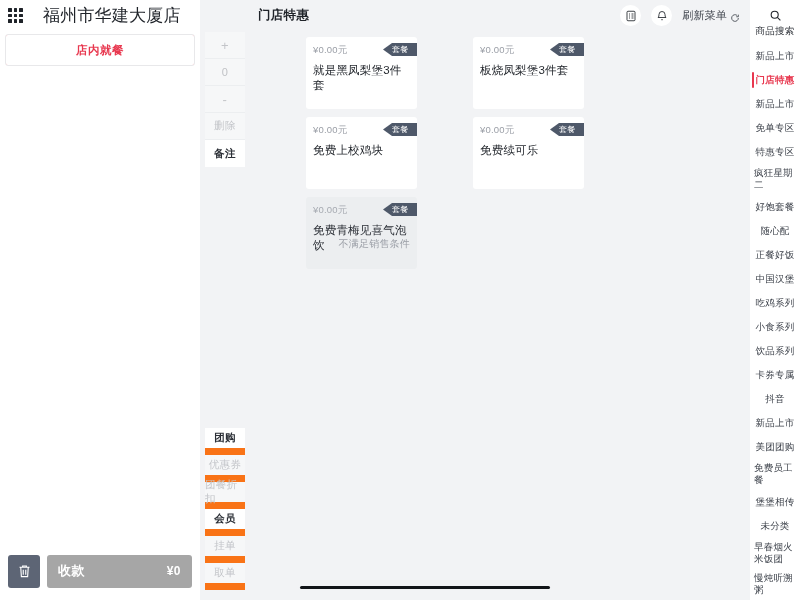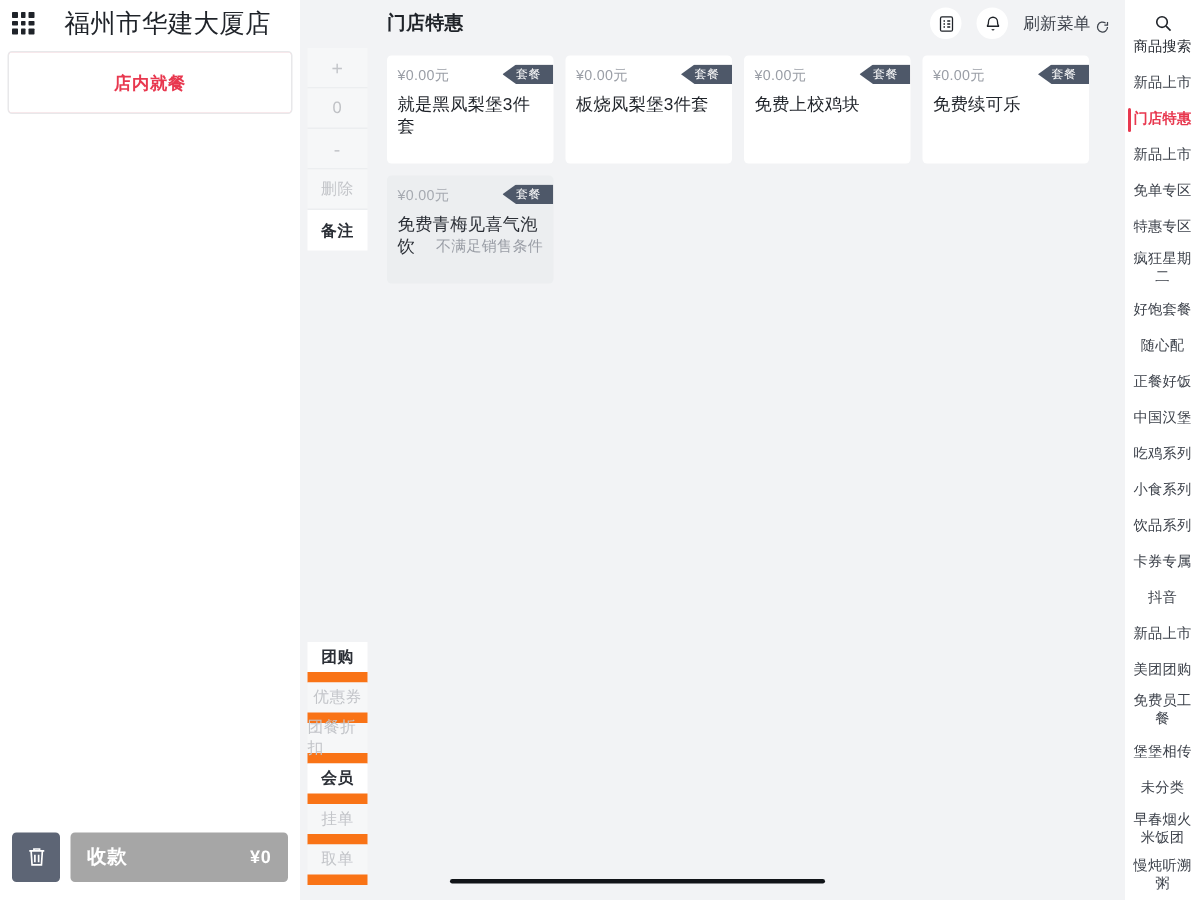--- a/index.html
+++ b/index.html
@@ -41,21 +41,21 @@
   }
   .grid-icon i { background: #1f2329; border-radius: 0.5px; display: block; }
   .store-name {
     font-size: 17px; color: #1f2329; white-space: nowrap;
     letter-spacing: .2px;
     margin-left: 13px;
   }
 
   .mode-tabs {
     margin: 3px 5px 0 5px;
-    height: 42px;
+    height: 32px;
     display: flex;
     border-radius: 3px;
     overflow: hidden;
     border: 1px solid #e8e8ea;
     background: #fff;
   }
   .mode-tab {
     flex: 1;
     display: flex; align-items: center; justify-content: center;
     font-size: 11.5px;
@@ -203,20 +203,21 @@
   }
   .product-card {
     width: 111px;
     height: 72px;
     background: #ffffff;
     border-radius: 3px;
     position: relative;
     overflow: hidden;
     cursor: pointer;
     padding: 7px 7px 0 7px;
+    margin-left: 48px;
   }
   .product-card.disabled {
     background: #eceef0;
     cursor: default;
   }
   .price {
     font-size: 9.5px;
     color: #9a9ea6;
     letter-spacing: .2px;
   }
@@ -273,21 +274,20 @@
     gap: 3px;
     cursor: pointer;
     padding-top: 4px;
   }
   .cat-search-label {
     font-size: 9.5px; color: #2b2f36; letter-spacing: .2px;
   }
   .cat-item {
     min-height: 24px;
     display: flex; align-items: center; justify-content: center;
-    text-align: center;
     font-size: 9.5px;
     color: #3d424b;
     padding: 4px 4px;
     line-height: 12px;
     position: relative;
     cursor: pointer;
     letter-spacing: .2px;
   }
   .cat-item.active { color: #e8384f; font-weight: 600; }
   .cat-item.active::before {

